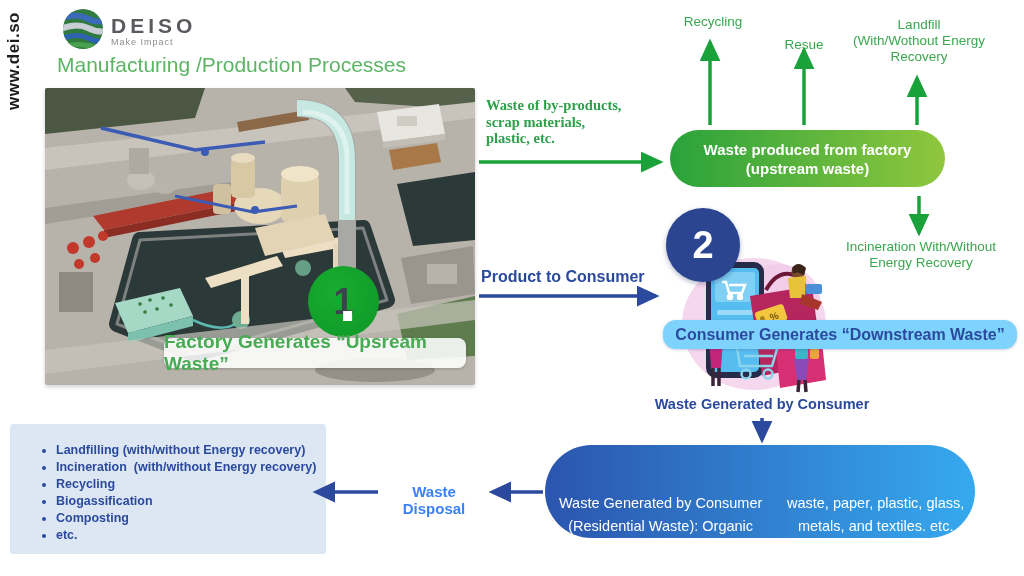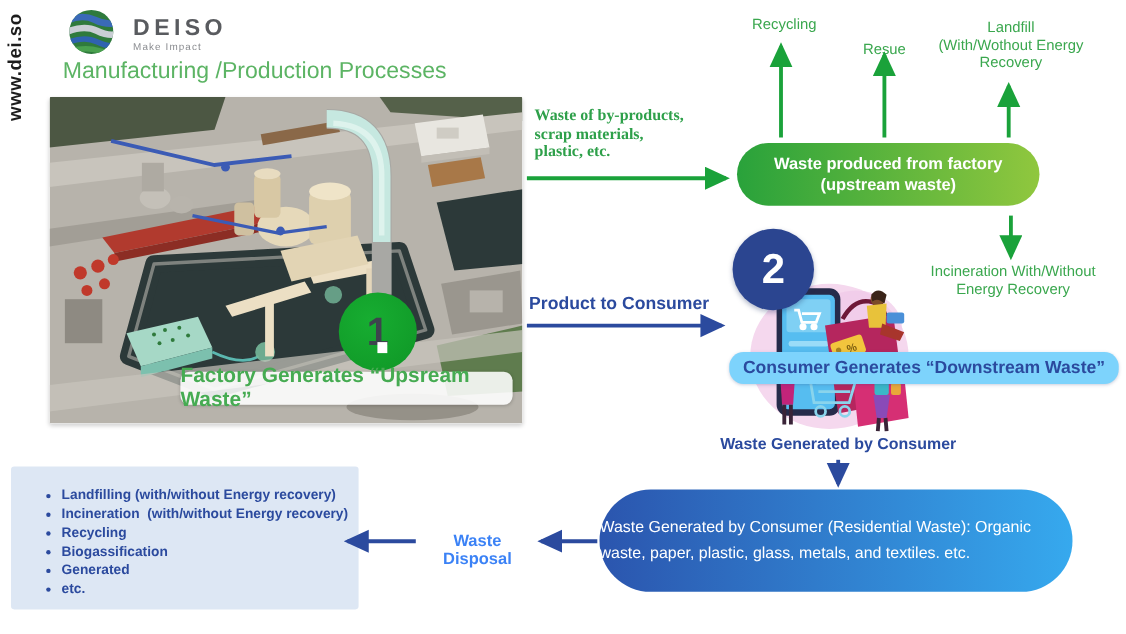--- a/index.html
+++ b/index.html
@@ -5,21 +5,21 @@
   html,body{margin:0;padding:0;background:#fff;}
   #canvas{position:relative;width:1024px;height:576px;background:#ffffff;overflow:hidden;
           font-family:"Liberation Sans",sans-serif;}
   .abs{position:absolute;}
 
   
   #vurl{left:4px;top:12px;writing-mode:vertical-rl;transform:rotate(180deg);
         font-size:17px;font-weight:bold;color:#1c1c1c;letter-spacing:.5px;}
 
   
-  #logo{left:62px;top:8px;display:flex;align-items:center;gap:17px;}
+  #logo{left:62px;top:8px;display:flex;align-items:center;gap:7px;}
   #logo .word{font-size:21px;font-weight:bold;color:#595b5f;letter-spacing:4px;line-height:20px;}
   #logo .tag{font-size:9px;color:#8a8c90;letter-spacing:1px;margin-top:1px;}
 
   #heading{left:57px;top:53px;font-size:21px;color:#5cb464;font-weight:500;}
 
   
   #factory{left:45px;top:88px;width:430px;height:297px;border-radius:2px;overflow:hidden;
            box-shadow:0 2px 4px rgba(0,0,0,.18);}
   #circle1{left:308px;top:266px;width:71px;height:71px;border-radius:50%;
            background:radial-gradient(circle at 40% 35%, #17ad31, #0f9626);
@@ -55,22 +55,22 @@
   #consumer-art{left:678px;top:246px;width:152px;height:148px;z-index:2;}
   #product-arrow-label{left:481px;top:268px;font-size:16px;font-weight:bold;color:#2b4a9e;}
   #consumer-label{left:663px;top:320px;width:354px;height:29px;background:#7dd3fc;border-radius:13px;
            display:flex;align-items:center;justify-content:center;font-size:16px;font-weight:bold;
            color:#2b4a9e;z-index:5;box-shadow:0 1px 3px rgba(40,60,120,.25);}
   #waste-gen-label{left:648px;top:396px;width:228px;text-align:center;font-size:14.5px;
            font-weight:bold;color:#2b4a9e;}
 
   
   #blue-pill{left:545px;top:445px;width:430px;height:93px;border-radius:47px;
-           background:linear-gradient(90deg,#2b55ae,#36a9ee);display:flex;flex-direction:column;
-           align-items:flex-start;justify-content:center;color:#fff;font-size:14.5px;line-height:23px;
+           background:linear-gradient(90deg,#2b55ae,#36a9ee);display:flex;flex-direction:row;
+           align-items:flex-end;justify-content:center;color:#fff;font-size:14.5px;line-height:23px;
            text-align:center;}
 
   #waste-disposal-label{left:381px;top:483px;width:106px;text-align:center;font-size:15px;
            font-weight:bold;color:#3b82f6;}
 
   
   #disposal-panel{left:10px;top:424px;width:300px;height:130px;background:#dde7f4;border-radius:3px;padding-left:16px;}
   #disposal-panel ul{margin:18px 0 0 30px;padding:0;}
   #disposal-panel li{color:#2b4a9e;font-size:12.5px;font-weight:bold;line-height:17px;
            white-space:pre-wrap;}
@@ -293,21 +293,21 @@
   </div>
 
   <div id="waste-disposal-label" class="abs">Waste Disposal</div>
 
   <div id="disposal-panel" class="abs">
     <ul>
       <li>Landfilling (with/without Energy recovery)</li>
       <li>Incineration  (with/without Energy recovery)</li>
       <li>Recycling</li>
       <li>Biogassification</li>
-      <li>Generated</li>
+      <li>Composting</li>
       <li>etc.</li>
     </ul>
   </div>
 
   <svg id="arrows" class="abs">
     <defs>
       <marker id="ag" markerWidth="7" markerHeight="7" refX="5.5" refY="3" orient="auto">
         <path d="M0,0 L6.5,3 L0,6 Z" fill="#1aa23a"></path>
       </marker>
       <marker id="ab" markerWidth="7" markerHeight="7" refX="5.5" refY="3" orient="auto">

